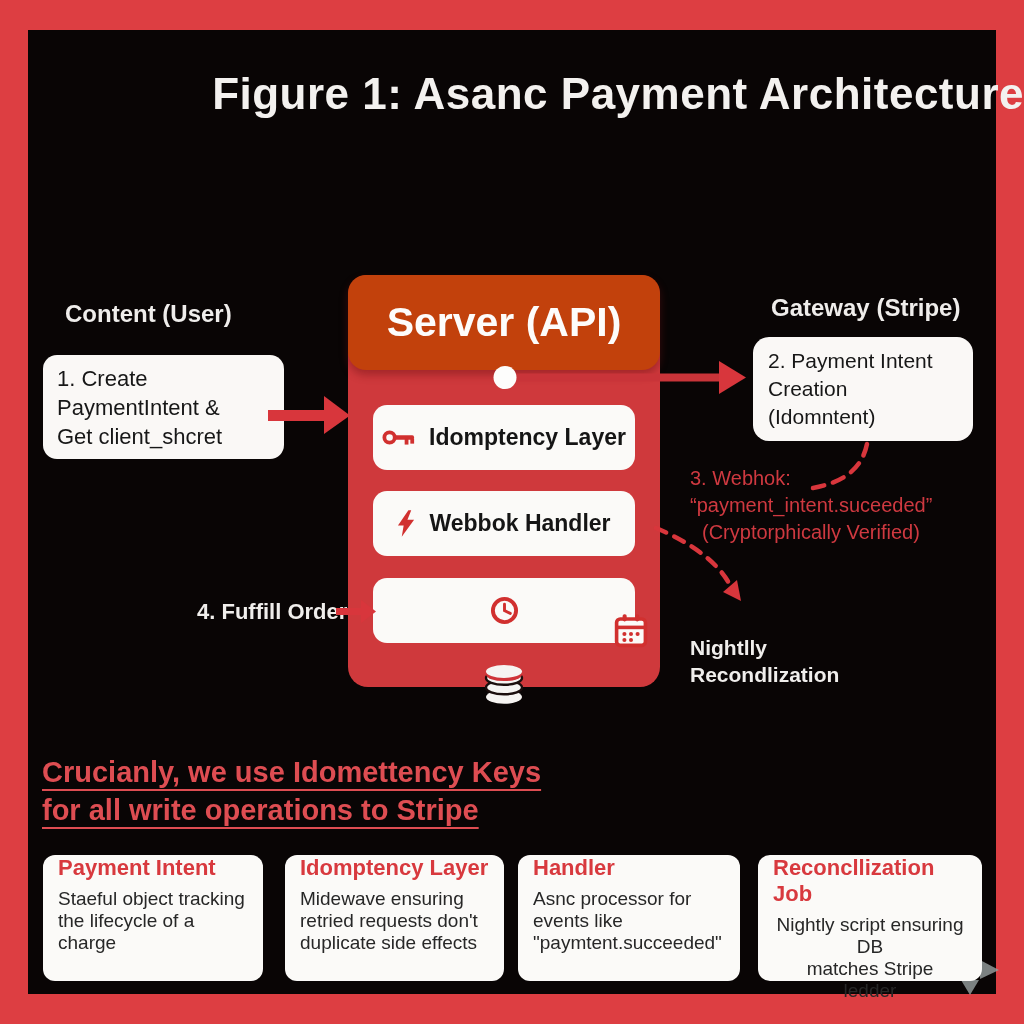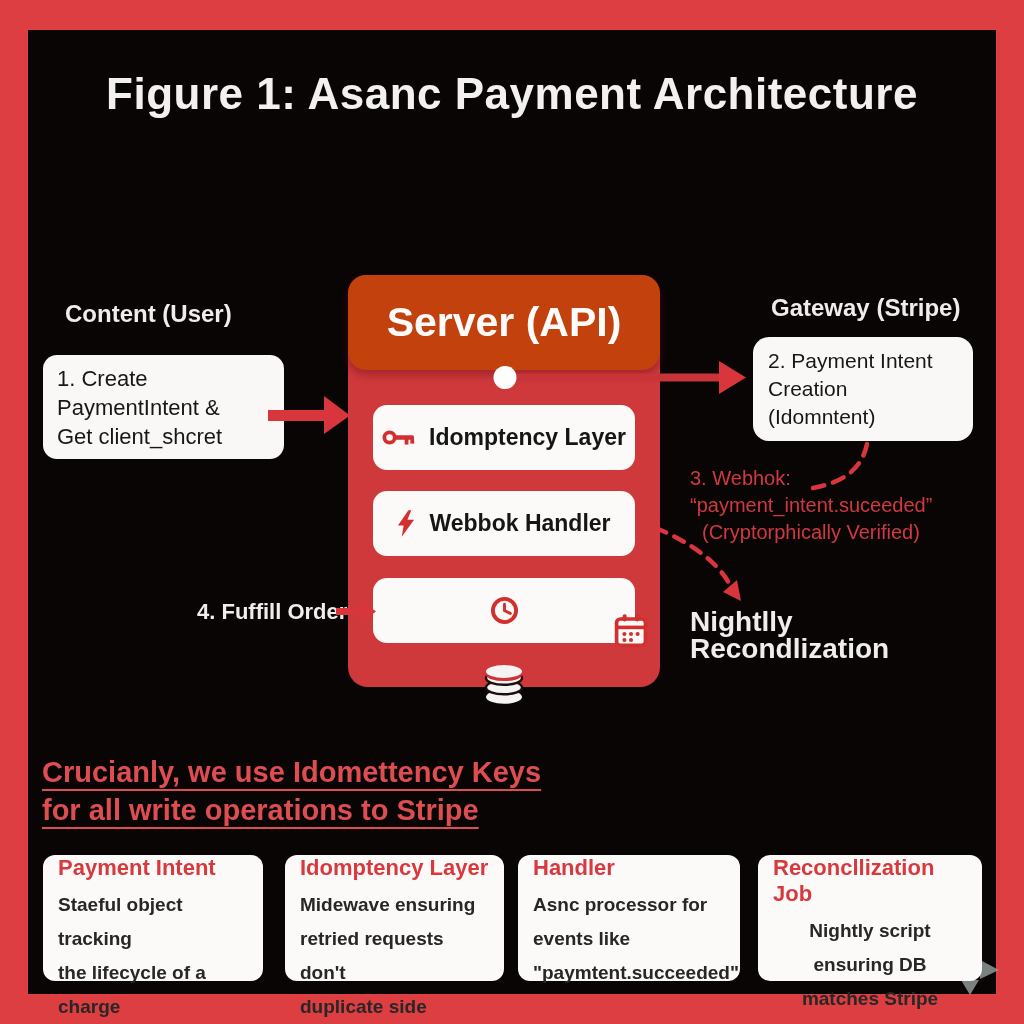--- a/index.html
+++ b/index.html
@@ -5,21 +5,21 @@
   html,body { margin:0; padding:0; background:#dd3e42; }
   .stage {
     position:relative; width:1024px; height:1024px;
     background:#dd3e42; overflow:hidden;
     font-family:"Liberation Sans", sans-serif;
   }
   .inner-bg { position:absolute; left:28px; top:30px; width:968px; height:964px; background:#090505; }
 
   .fig-title {
     position:absolute; left:0; top:40px; width:100%;
-    text-align:center; color:#f3f1ef; font-size:44px; font-weight:bold; letter-spacing:.5px;
+    text-align:right; color:#f3f1ef; font-size:44px; font-weight:bold; letter-spacing:.5px;
   }
 
   .actor-label { position:absolute; color:#efedeb; font-size:24px; font-weight:600; }
   .user-label   { left:65px;  top:300px; }
   .gateway-label{ left:771px; top:294px; }
 
   .wbox {
     position:absolute; background:#faf8f6; border-radius:14px;
     color:#171717; box-sizing:border-box; white-space:pre-line; font-weight:500;
   }
@@ -45,38 +45,38 @@
   }
   .comp-1 { top:130px; } .comp-2 { top:216px; } .comp-3 { top:303px; }
   .calendar-badge { position:absolute; right:-14px; bottom:-12px; }
 
   .db-icon { position:absolute; left:483px; top:664px; }
 
   .webhook-note { position:absolute; left:690px; top:465px; color:#cf3940; font-size:20px; line-height:27px; font-weight:500; }
   .webhook-note .l3 { padding-left:12px; }
 
   .fulfill-label { position:absolute; left:197px; top:599px; color:#f0eeec; font-size:22px; font-weight:600; }
-  .nightly-label { position:absolute; left:690px; top:608px; color:#f0eeec; font-size:28px; font-weight:600; white-space:pre-line; line-height:27px; }
+  .nightly-label { position:absolute; left:690px; top:634px; color:#f0eeec; font-size:21px; font-weight:600; white-space:pre-line; line-height:27px; }
 
   .key-note {
     position:absolute; left:42px; top:753px;
     color:#de4d52; font-size:29px; font-weight:600; line-height:38px; white-space:pre-line;
     text-decoration:underline; text-decoration-thickness:2px; text-underline-offset:7px;
   }
 
   .card {
     position:absolute; top:855px; height:126px;
     background:#fbfaf8; border-radius:12px; padding:0 15px; box-sizing:border-box;
   }
   .card-1 { left:43px;  width:220px; }
   .card-2 { left:285px; width:219px; }
   .card-3 { left:518px; width:222px; }
   .card-4 { left:758px; width:224px; }
   .card-title { font-size:22px; font-weight:bold; color:#d8393e; margin-bottom:7px; }
-  .card-body  { font-size:19px; line-height:34px; color:#272727; font-weight:700; white-space:pre-line; }
+  .card-body  { font-size:19px; line-height:22px; color:#272727; font-weight:400; white-space:pre-line; }
   .card-4 .card-body { text-align:center; }
 
   .underlay, .connectors { position:absolute; left:0; top:0; pointer-events:none; }
   .underlay   { z-index:1; }
   .layered    { z-index:2; position:absolute; left:0; top:0; width:100%; height:100%; }
   .connectors { z-index:6; }
 </style>
 </head>
 <body>
 

